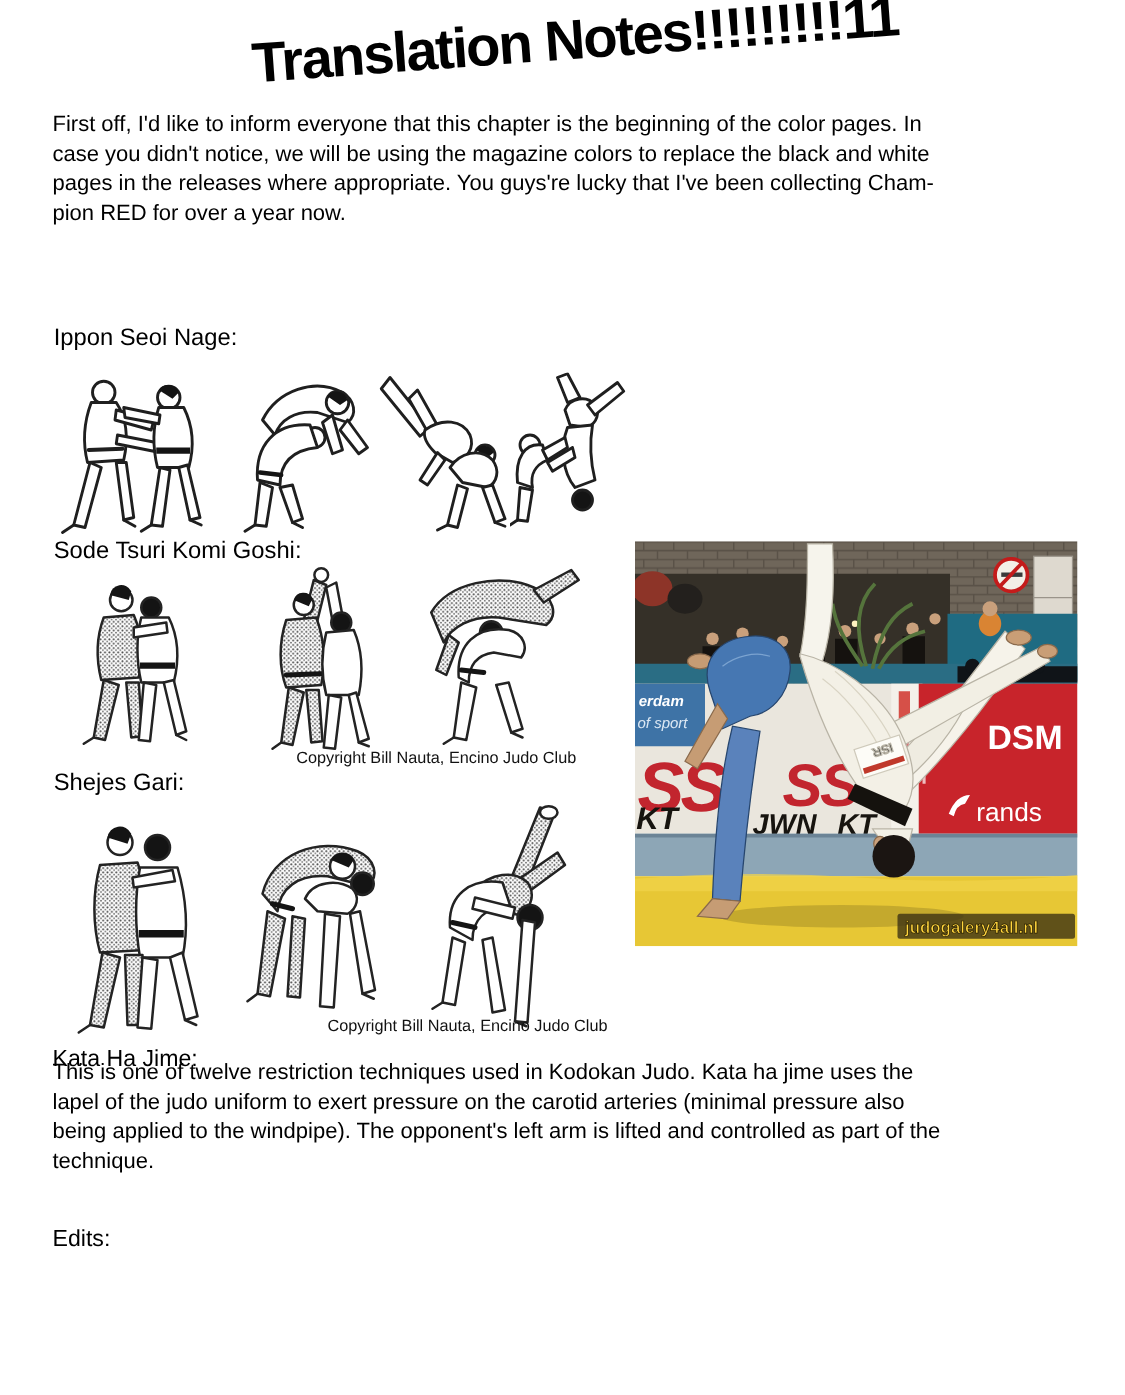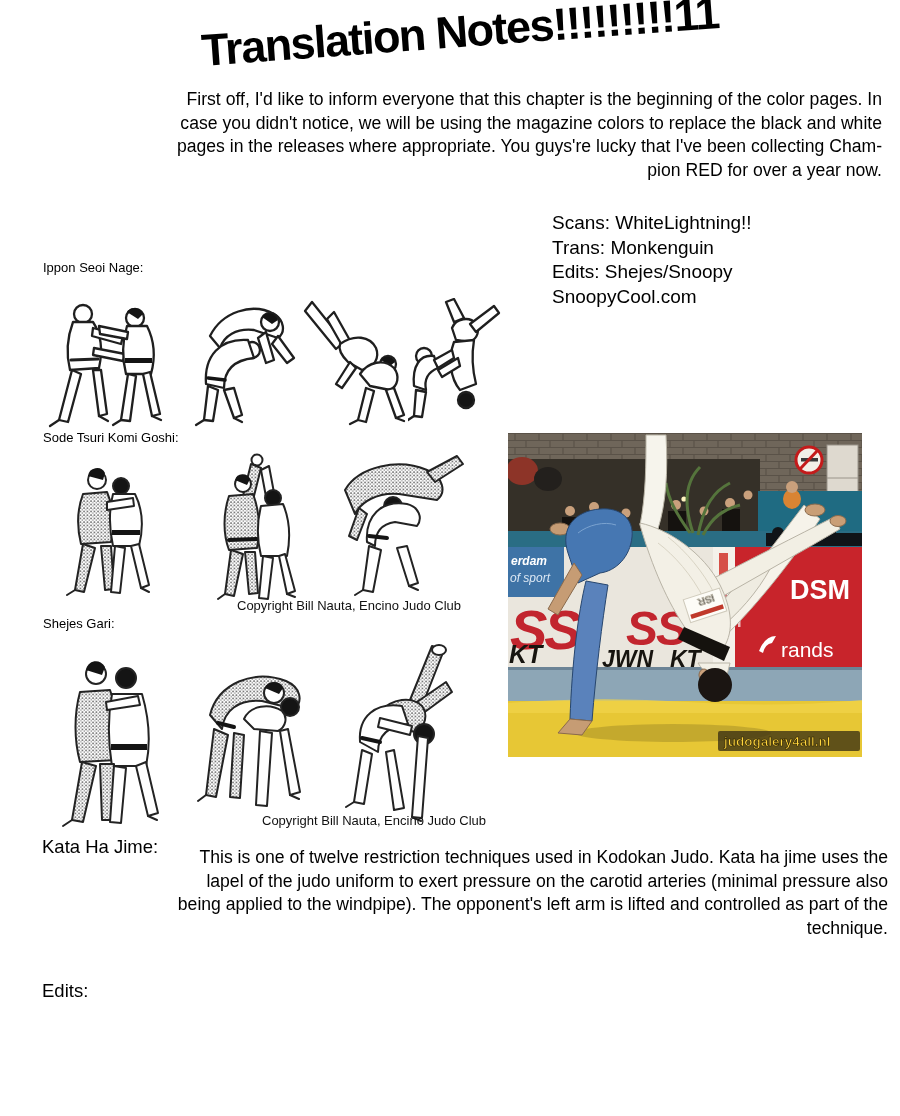--- a/index.html
+++ b/index.html
@@ -1,24 +1,24 @@
 <!DOCTYPE html>
 <html><head>
 <meta charset="utf-8">
 <style>
   html,body{margin:0;padding:0;background:#fff;}
   .page{position:relative;width:900px;height:1116px;background:#ffffff;overflow:hidden;
         font-family:"Liberation Sans",sans-serif;color:#000;}
   .title{position:absolute;left:120px;top:6px;width:680px;text-align:center;
          font-size:45px;font-weight:bold;letter-spacing:-1.5px;
          transform:rotate(-4.2deg);transform-origin:center center;white-space:nowrap;}
-  .para{position:absolute;font-size:17.6px;line-height:23.6px;white-space:pre-line;text-align:right;}
+  .para{position:absolute;font-size:17.6px;line-height:23.6px;white-space:pre-line;}
   .intro{left:42px;top:88px;width:840px;}
   .credits{position:absolute;left:552px;top:211px;font-size:19px;line-height:24.5px;white-space:pre-line;}
-  .seclabel{position:absolute;left:43px;font-size:13px;}
+  .seclabel{position:absolute;left:43px;font-size:19px;}
   .bold-head{position:absolute;left:42px;font-size:18.5px;font-weight:normal;}
   .copyright{position:absolute;font-size:13px;font-weight:normal;color:#111;white-space:nowrap;}
   .art{position:absolute;}
   .photo{position:absolute;left:508px;top:433px;width:354px;height:324px;}
   svg{display:block;}
 </style>
 </head>
 <body>
 
 <div class="page">
@@ -37,24 +37,20 @@
     </defs>
   </svg>
 
   <div class="title">Translation Notes!!!!!!!!!11</div>
 
   <div class="para intro">First off, I'd like to inform everyone that this chapter is the beginning of the color pages. In
 case you didn't notice, we will be using the magazine colors to replace the black and white
 pages in the releases where appropriate. You guys're lucky that I've been collecting Cham-
 pion RED for over a year now.</div>
 
-  <div class="credits">Scans: WhiteLightning!!
-Trans: Monkenguin
-Edits: Shejes/Snoopy
-SnoopyCool.com</div>
 
   <div class="seclabel" style="top:260px">Ippon Seoi Nage:</div>
 
   <svg class="art" style="left:35px;top:292px" width="150" height="138" viewBox="0 0 150 138">
     <g fill="#fff" stroke="#1f1f1f" stroke-width="2.3" stroke-linejoin="round" stroke-linecap="round">
       <circle cx="48" cy="22" r="9"></circle>
       <path d="M38,30 C32,46 31,62 35,78 L64,76 C68,58 66,42 58,30 Z"></path>
       <path d="M58,36 L88,44 L86,52 L57,44 Z"></path>
       <path d="M59,56 L90,62 L88,69 L58,63 Z"></path>
       <path d="M36,68 L63,67" stroke-width="3.2"></path>

